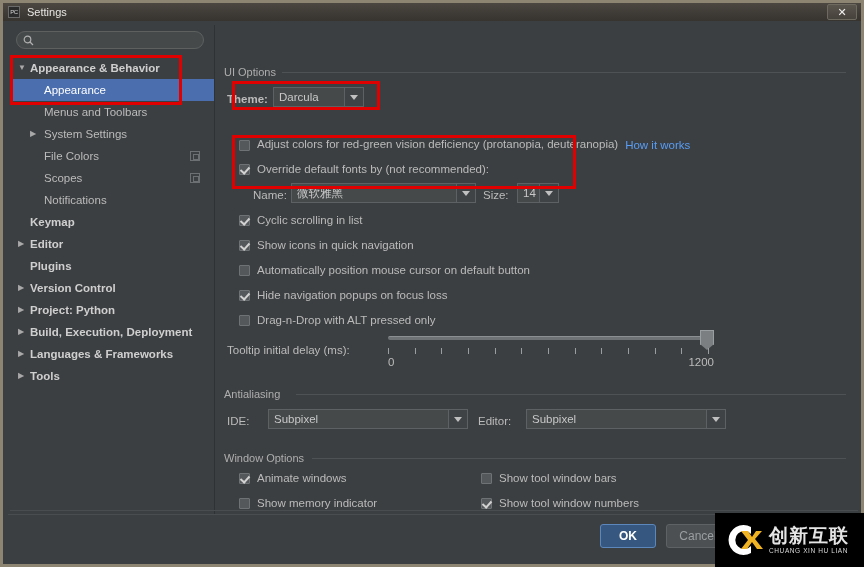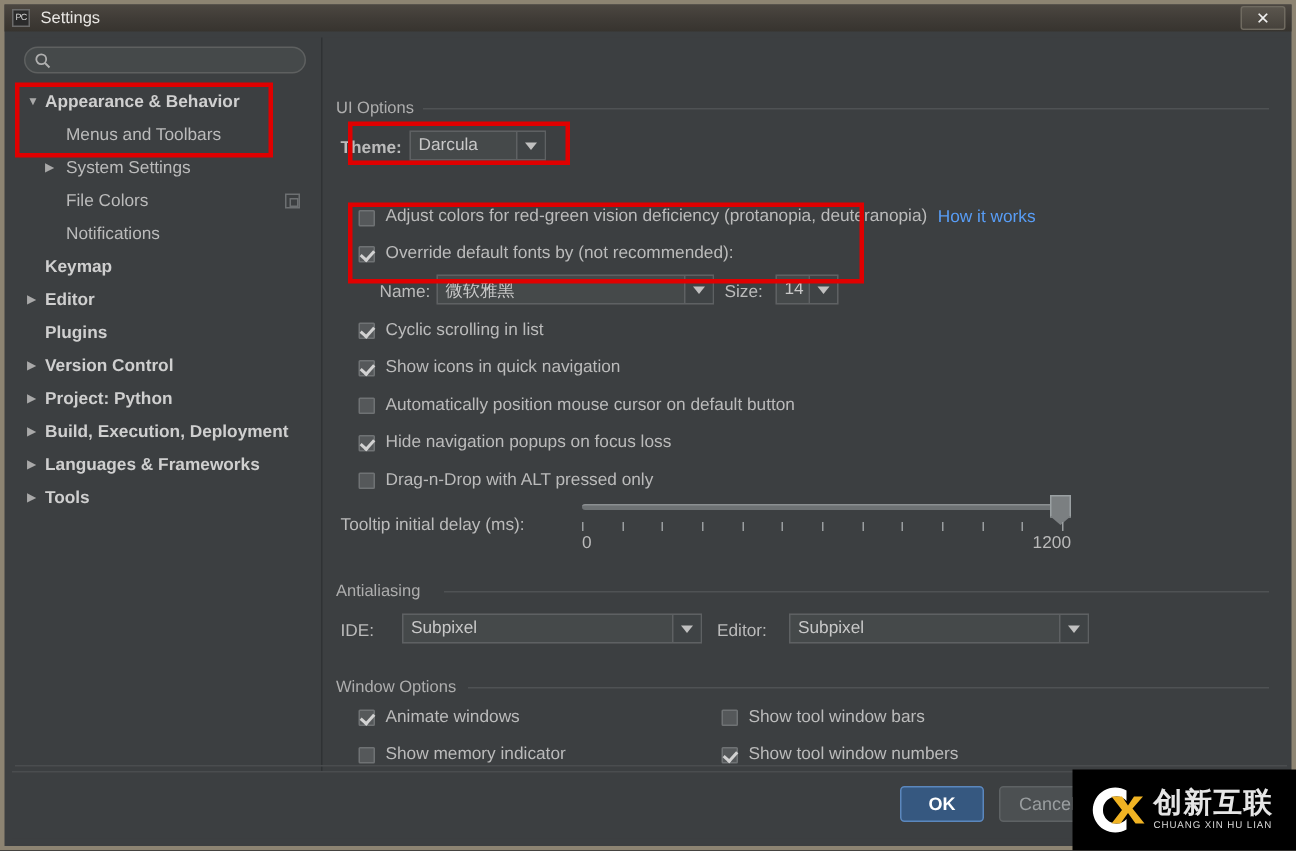--- a/index.html
+++ b/index.html
@@ -128,31 +128,40 @@
           <circle cx="4.5" cy="4.5" r="3.3" fill="none" stroke="#b0b0b0" stroke-width="1.2"></circle>
           <line x1="7" y1="7" x2="10" y2="10" stroke="#b0b0b0" stroke-width="1.3"></line>
         </svg>
         <input type="text" placeholder="" style="">
       </div>
       <div class="tree" id="tree">
           <div class="trow lvl0 bold">
             <span class="arrow">▼</span>
             <span class="tlabel">Appearance &amp; Behavior</span>
           </div>
+          <div class="trow lvl1 sel">
+            <span class="arrow" style="position: absolute; left: 20px;"></span>
+            <span class="tlabel">Appearance</span>
+          </div>
           <div class="trow lvl1">
             <span class="arrow" style="position: absolute; left: 20px;"></span>
             <span class="tlabel">Menus and Toolbars</span>
           </div>
           <div class="trow lvl1">
             <span class="arrow" style="position: absolute; left: 20px;">▶</span>
             <span class="tlabel">System Settings</span>
           </div>
           <div class="trow lvl1">
             <span class="arrow" style="position: absolute; left: 20px;"></span>
             <span class="tlabel">File Colors</span>
+            <span class="sideicon"></span>
+          </div>
+          <div class="trow lvl1">
+            <span class="arrow" style="position: absolute; left: 20px;"></span>
+            <span class="tlabel">Scopes</span>
             <span class="sideicon"></span>
           </div>
           <div class="trow lvl1">
             <span class="arrow" style="position: absolute; left: 20px;"></span>
             <span class="tlabel">Notifications</span>
           </div>
           <div class="trow lvl0 bold">
             <span class="arrow"></span>
             <span class="tlabel">Keymap</span>
           </div>

